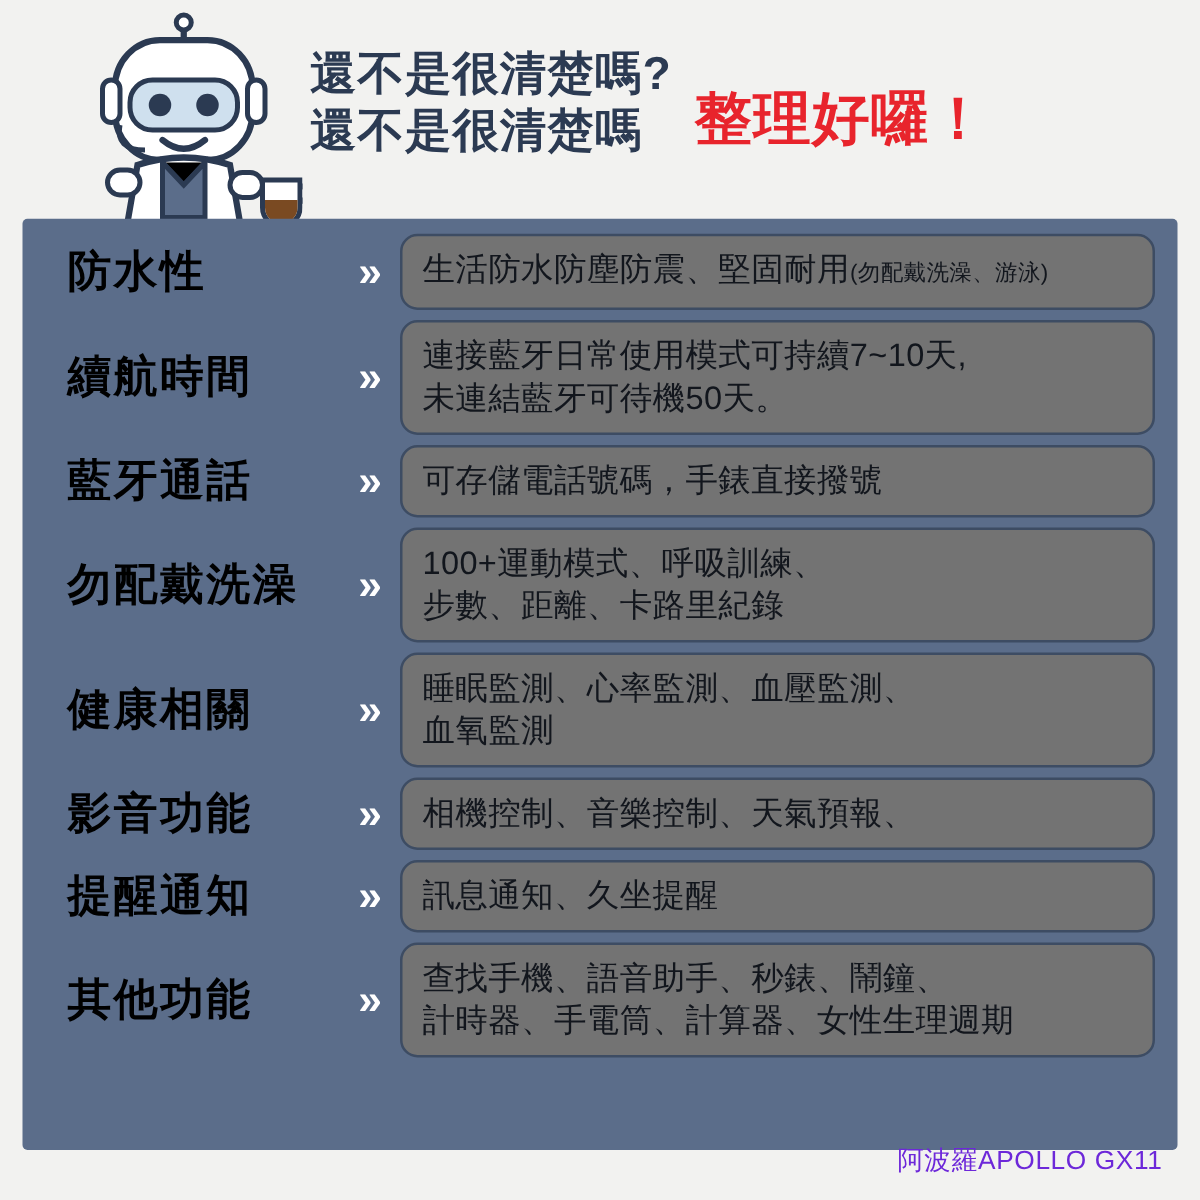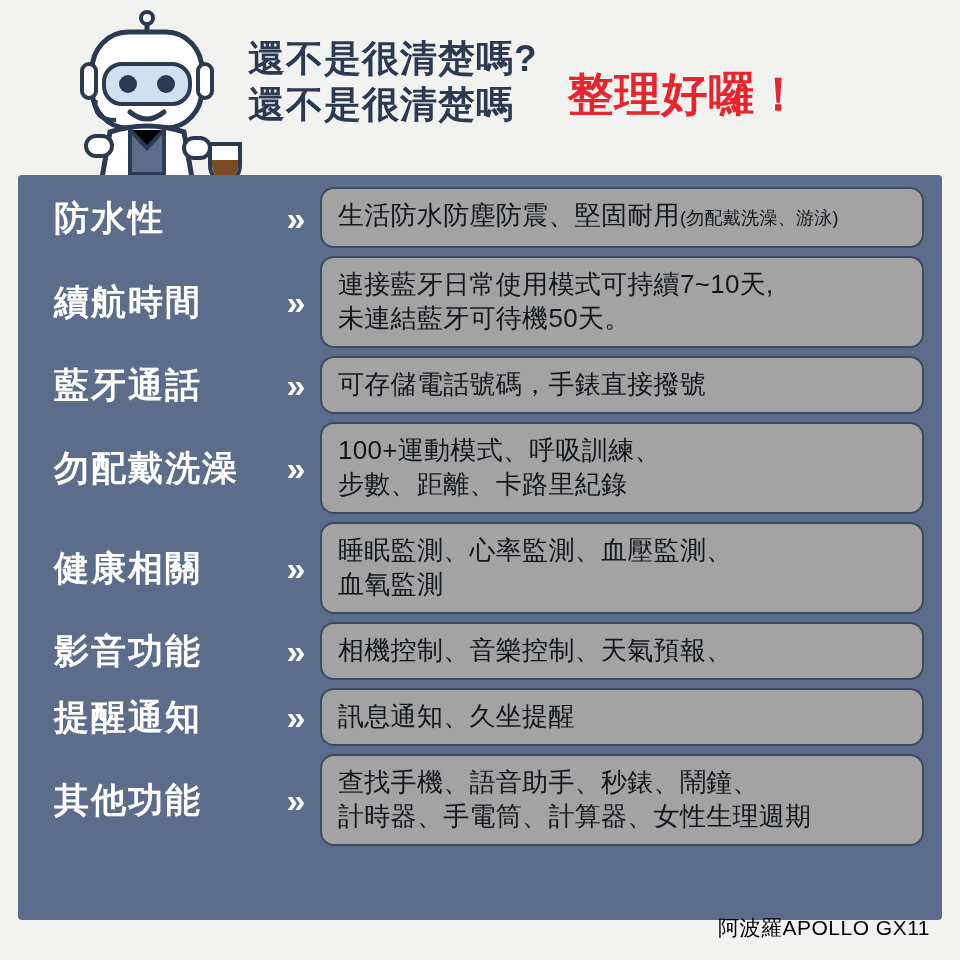--- a/index.html
+++ b/index.html
@@ -43,21 +43,21 @@
     line-height: 46px;
     white-space: nowrap;
   }
   .headline-stack {
     display: inline-block;
     vertical-align: top;
   }
   .headline-red {
     display: inline-block;
     vertical-align: top;
-    margin-left: 30px;
+    margin-left: 18px;
     margin-top: 28px;
     font-size: 46px;
     font-weight: bold;
     color: #e8242c;
     letter-spacing: 1px;
     white-space: nowrap;
   }
 
   
   .mascot {
@@ -92,41 +92,41 @@
     display: flex;
     align-items: center;
     margin-bottom: 8px;
     padding-left: 36px;
     padding-right: 18px;
   }
 
   .row-label {
     width: 218px;
     flex: 0 0 218px;
-    color: #ffffff;
+    color: #000000;
     font-size: 35px;
     font-weight: bold;
     letter-spacing: 2px;
     line-height: 40px;
     white-space: nowrap;
   }
 
   .row-arrow {
     flex: 0 0 48px;
     width: 48px;
     color: #ffffff;
     font-size: 34px;
     font-weight: bold;
     text-align: center;
     line-height: 34px;
   }
 
   .bubble {
     flex: 1 1 auto;
-    background: #a3a3a3;
+    background: #737373;
     border: 2px solid #3d4c63;
     border-radius: 14px;
     padding: 9px 16px 11px 16px;
     box-sizing: border-box;
     min-height: 54px;
     display: flex;
     flex-direction: column;
     justify-content: flex-end;
   }
   .bubble-line {
@@ -138,21 +138,21 @@
   }
   .bubble-line .small {
     font-size: 18px;
   }
 
   .footer-note {
     position: absolute;
     right: 30px;
     bottom: 18px;
     font-size: 21px;
-    color: #000000;
+    color: #6d28d9;
     letter-spacing: 0.5px;
   }
 </style>
 </head>
 <body>
 
 <div class="page">
 
   <div class="header">
 

